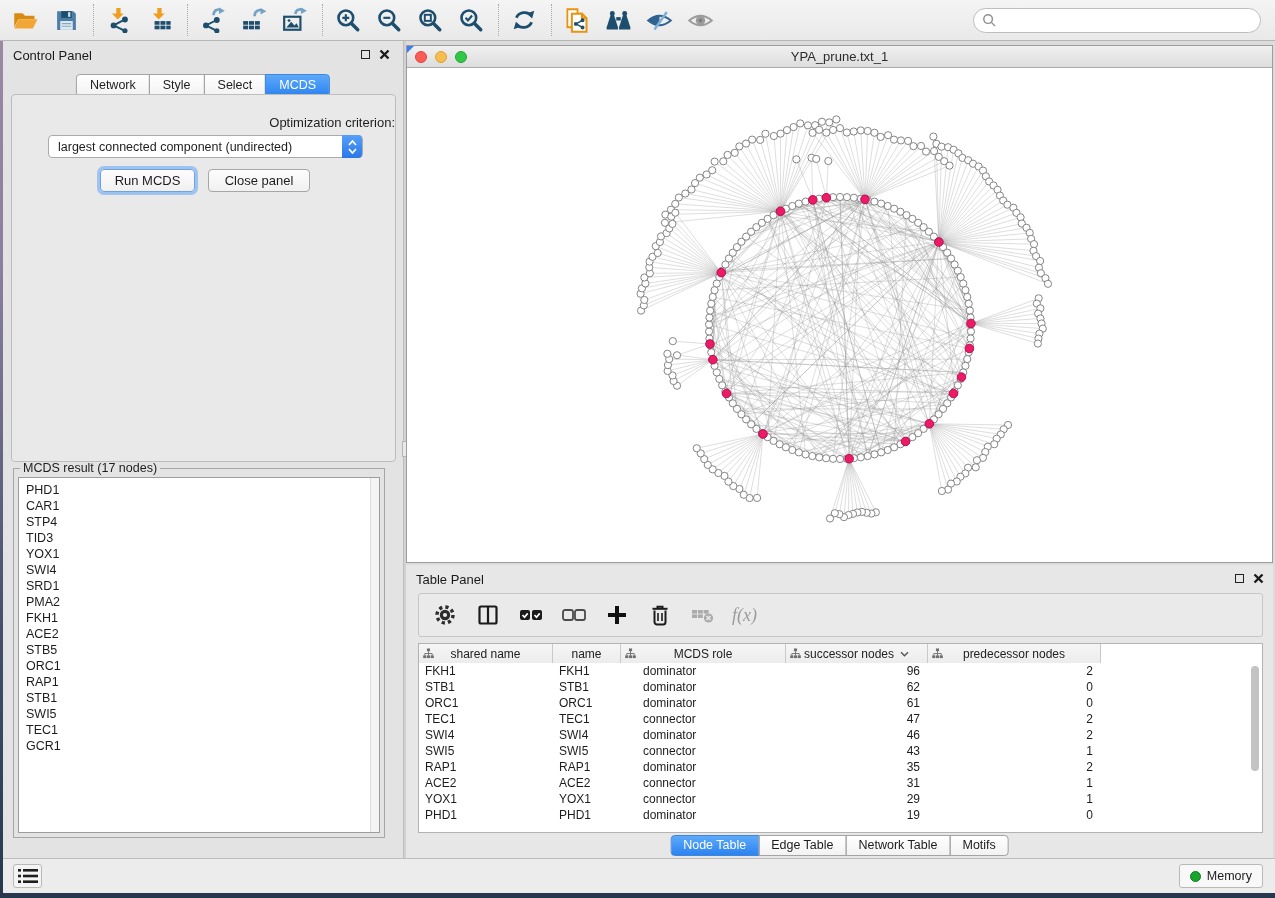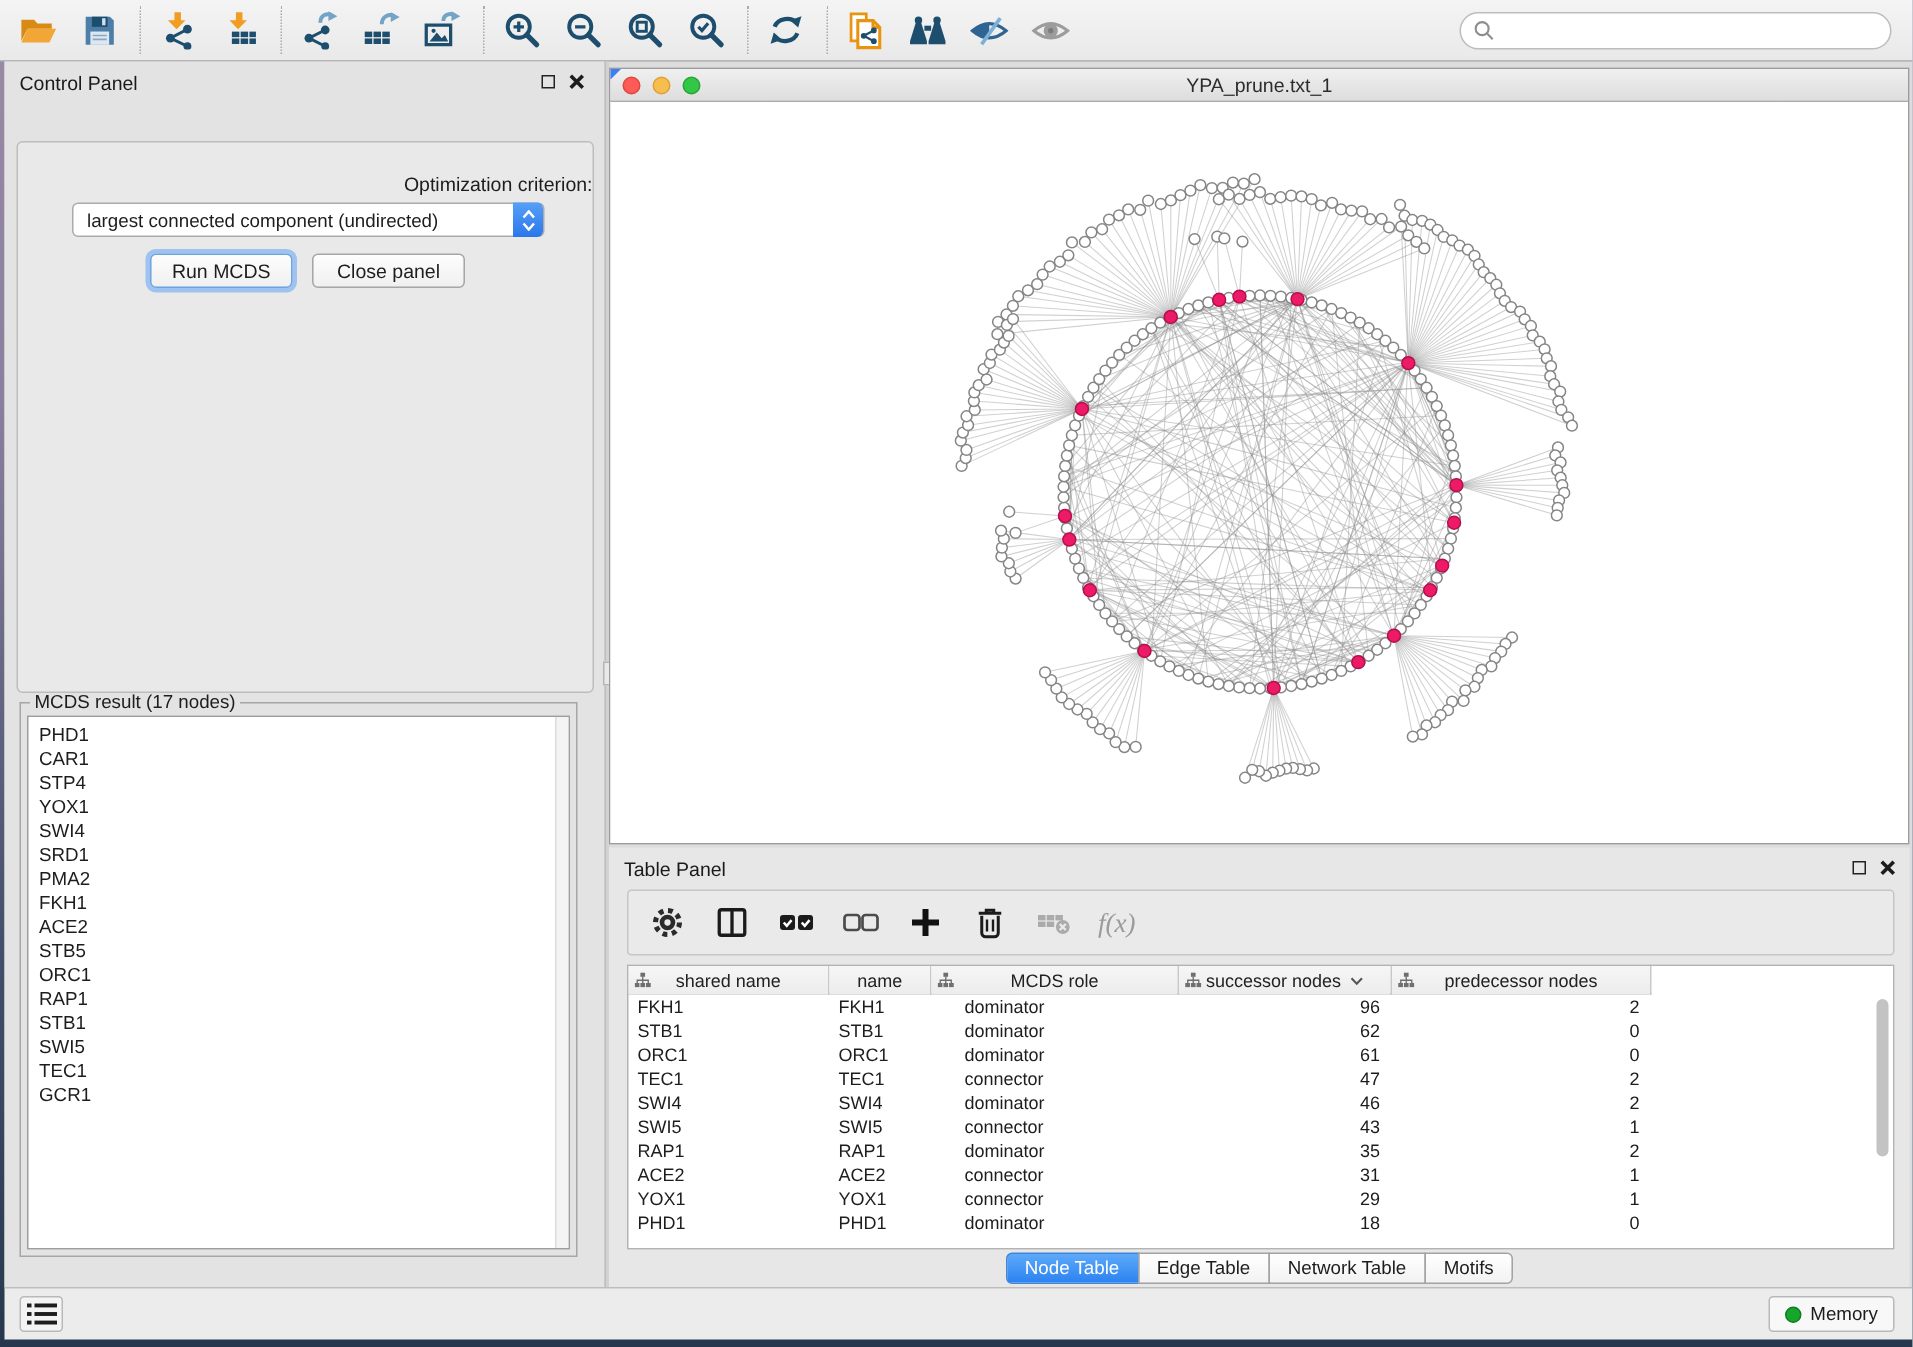--- a/index.html
+++ b/index.html
@@ -282,20 +282,26 @@
   <div class="main">
 
     <aside class="control-panel">
       <div class="panel-head">
         <span class="panel-title">Control Panel</span>
         <span class="float-ic" style="left:358px"></span>
         <svg class="close-ic" style="left:376px" width="11" height="11" viewBox="0 0 11 11">
             <path d="M1.5 1.5 L9.5 9.5 M9.5 1.5 L1.5 9.5" stroke="#1c1c1c" stroke-width="2.4"></path>
           </svg>
       </div>
+      <div class="seg cp-tabs">
+          <div class="tab">Network</div>
+          <div class="tab">Style</div>
+          <div class="tab">Select</div>
+          <div class="tab active">MCDS</div>
+        </div>
 
       <div class="tab-content">
         <div class="opt-label">Optimization criterion:</div>
         <div class="combo">
           <span>largest connected component (undirected)</span>
           <span class="stepper">
             <svg width="9" height="6" viewBox="0 0 9 6">
                 <path d="M1 5 L4.5 1 8 5" fill="none" stroke="#fff" stroke-width="1.7"></path>
               </svg>
             <svg width="9" height="6" viewBox="0 0 9 6">
@@ -307,20 +313,21 @@
         <div class="btn" style="left:196px; top:74px; width:102px;">Close panel</div>
       </div>
 
       <fieldset class="result-group">
         <legend>MCDS result (17 nodes)</legend>
         <div class="mcds-list">
           <div class="inner">
               <div class="mcds-item">PHD1</div>
               <div class="mcds-item">CAR1</div>
               <div class="mcds-item">STP4</div>
+              <div class="mcds-item">TID3</div>
               <div class="mcds-item">YOX1</div>
               <div class="mcds-item">SWI4</div>
               <div class="mcds-item">SRD1</div>
               <div class="mcds-item">PMA2</div>
               <div class="mcds-item">FKH1</div>
               <div class="mcds-item">ACE2</div>
               <div class="mcds-item">STB5</div>
               <div class="mcds-item">ORC1</div>
               <div class="mcds-item">RAP1</div>
               <div class="mcds-item">STB1</div>
@@ -1278,21 +1285,21 @@
               <div class="td" style="width: 134px; text-align: left; padding-left: 6px;">YOX1</div>
               <div class="td" style="width: 68px; text-align: left; padding-left: 6px;">YOX1</div>
               <div class="td" style="width: 165px; text-align: left; padding-left: 22px;">connector</div>
               <div class="td" style="width: 142px; text-align: right; padding-right: 8px;">29</div>
               <div class="td" style="width: 173px; text-align: right; padding-right: 8px;">1</div>
             </div>
             <div class="tr">
               <div class="td" style="width: 134px; text-align: left; padding-left: 6px;">PHD1</div>
               <div class="td" style="width: 68px; text-align: left; padding-left: 6px;">PHD1</div>
               <div class="td" style="width: 165px; text-align: left; padding-left: 22px;">dominator</div>
-              <div class="td" style="width: 142px; text-align: right; padding-right: 8px;">18</div>
+              <div class="td" style="width: 142px; text-align: right; padding-right: 8px;">19</div>
               <div class="td" style="width: 173px; text-align: right; padding-right: 8px;">0</div>
             </div>
           </div>
         <div class="vscroll"></div>
       </div>
 
       <div class="seg tp-tabs">
           <div class="tab active">Node Table</div>
           <div class="tab">Edge Table</div>
           <div class="tab">Network Table</div>

